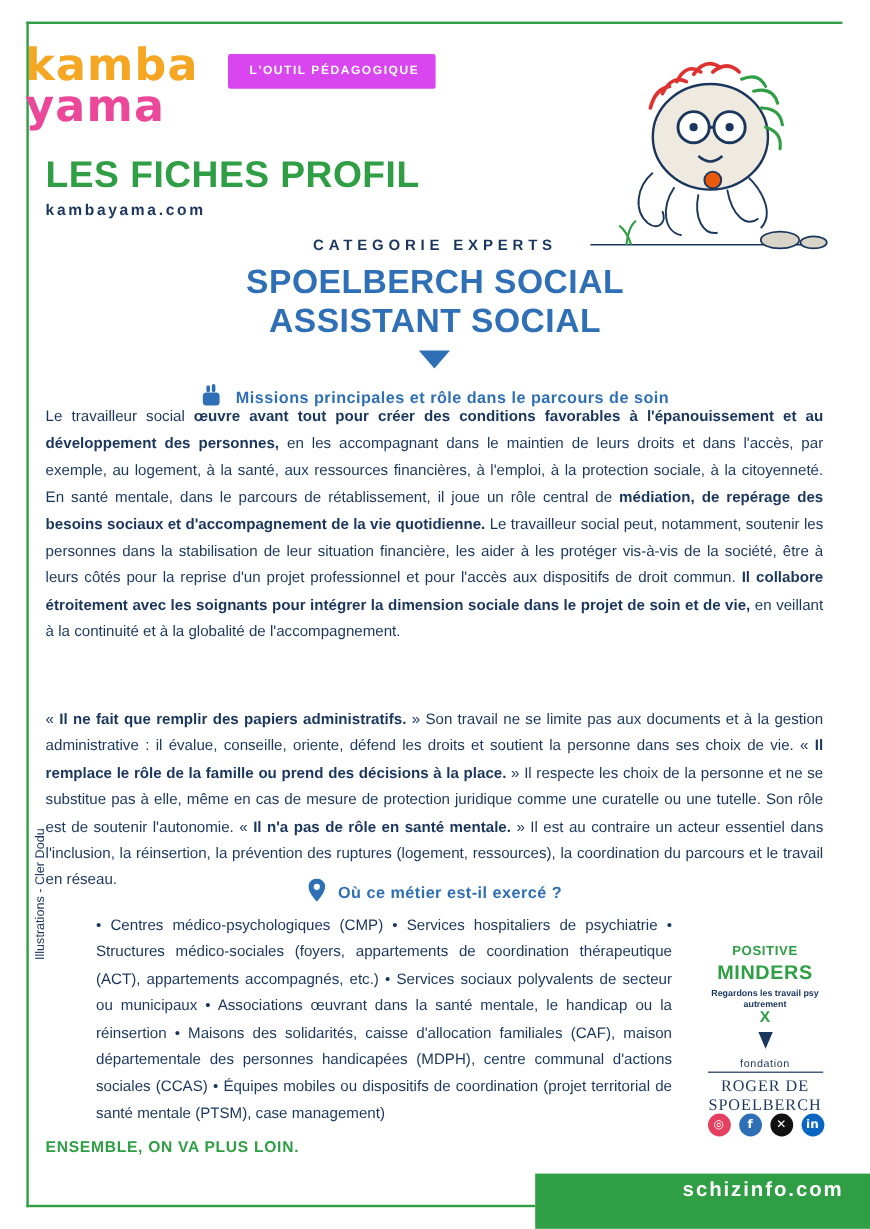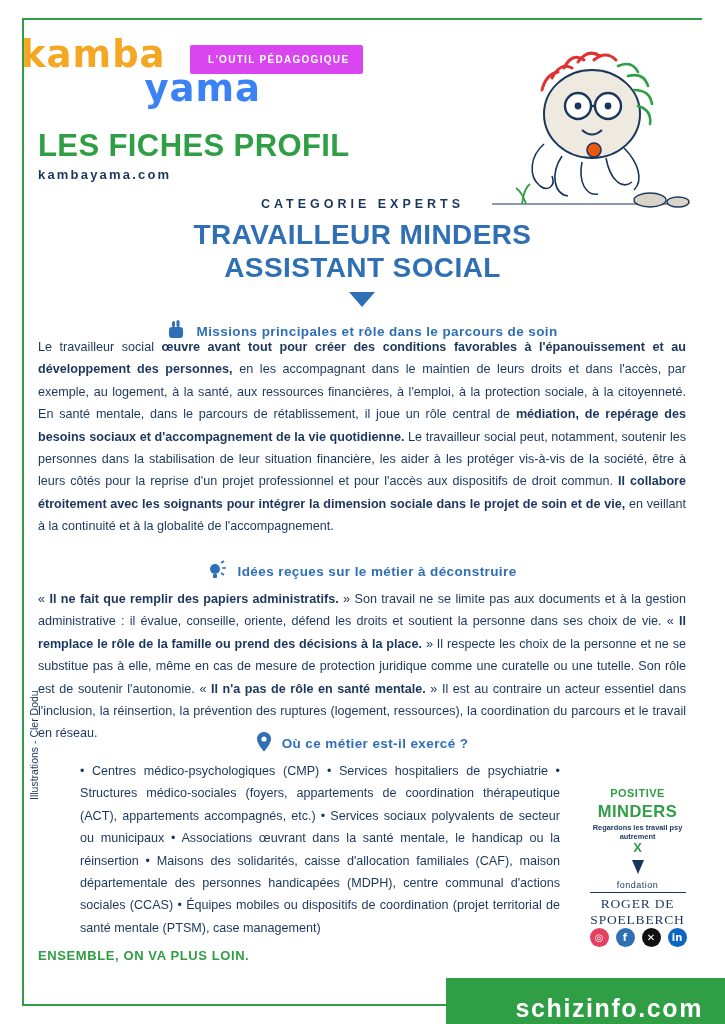--- a/index.html
+++ b/index.html
@@ -40,41 +40,41 @@
   }
   .footer-band {
     position: absolute;
     left: 446px; top: 978px;
     width: 279px; height: 46px;
     background: #2f9e44;
   }
   .footer-band-text {
     position: absolute;
     right: 22px;
-    top: 16px;
+    top: 4px;
     color: #ffffff;
-    font-size: 25px;
+    font-size: 17px;
     letter-spacing: 1.6px;
     font-weight: bold;
   }
   
   .logo {
     position: absolute;
     left: 21px; top: 38px;
     width: 240px;
   }
   .logo-word {
     font-family: "DejaVu Sans", sans-serif;
     font-weight: bold;
     font-size: 37px;
     letter-spacing: 1px;
     line-height: 34px;
   }
   .logo-kamba { color: #f5a623; }
-  .logo-yama { color: #3b82f6; text-align: right; }
+  .logo-yama { color: #ec4899; }
   .badge-outil {
     position: absolute;
     left: 190px; top: 45px;
     background: #d946ef;
     color: #ffffff;
     font-size: 10px;
     letter-spacing: 1.3px;
     font-weight: bold;
     padding: 9px 14px 9px 18px;
     border-radius: 2px;
@@ -349,43 +349,35 @@
       <path d="M44 180 q-4 -12 -10 -16"></path>
     </g>
     <ellipse cx="168" cy="176" rx="16" ry="7" fill="#d9d4c8" stroke="#1b365d" stroke-width="1.4"></ellipse>
     <ellipse cx="196" cy="178" rx="11" ry="5" fill="#d9d4c8" stroke="#1b365d" stroke-width="1.4"></ellipse>
   </svg>
 
   <div class="category">
     <span>CATEGORIE EXPERTS</span>
   </div>
   <div class="main-title">
-    <div>TRAVAILLEUR MINDERS</div>
+    <div>SPOELBERCH SOCIAL</div>
     <div>ASSISTANT SOCIAL</div>
   </div>
   <div class="title-caret"></div>
 
   <div class="section-head sec1">
     <svg class="sec-icon" width="18" height="20" viewBox="0 0 18 20">
       <rect x="5" y="1" width="3" height="6" rx="1.5" fill="#2f6fb5"></rect>
       <rect x="9.5" y="0" width="3" height="7" rx="1.5" fill="#2f6fb5"></rect>
       <rect x="2" y="7" width="14" height="11" rx="3" fill="#2f6fb5"></rect>
     </svg>
     <span>Missions principales et rôle dans le parcours de soin</span>
   </div>
   <div class="body-text body1">Le travailleur social <b>œuvre avant tout pour créer des conditions favorables à l'épanouissement et au développement des personnes,</b> en les accompagnant dans le maintien de leurs droits et dans l'accès, par exemple, au logement, à la santé, aux ressources financières, à l'emploi, à la protection sociale, à la citoyenneté. En santé mentale, dans le parcours de rétablissement, il joue un rôle central de <b>médiation, de repérage des besoins sociaux et d'accompagnement de la vie quotidienne.</b> Le travailleur social peut, notamment, soutenir les personnes dans la stabilisation de leur situation financière, les aider à les protéger vis-à-vis de la société, être à leurs côtés pour la reprise d'un projet professionnel et pour l'accès aux dispositifs de droit commun. <b>Il collabore étroitement avec les soignants pour intégrer la dimension sociale dans le projet de soin et de vie,</b> en veillant à la continuité et à la globalité de l'accompagnement.</div>
 
-  <div class="section-head sec2">
-    <svg class="sec-icon" width="18" height="20" viewBox="0 0 18 20">
-      <circle cx="7" cy="9" r="5" fill="#2f6fb5"></circle>
-      <rect x="5" y="14" width="4" height="4" rx="1" fill="#2f6fb5"></rect>
-      <path d="M13 3 l3 -2 M14 8 l4 0 M13 13 l3 2" stroke="#2f6fb5" stroke-width="1.6" fill="none"></path>
-    </svg>
-    <span>Idées reçues sur le métier à déconstruire</span>
-  </div>
   <div class="body-text body2">« <b>Il ne fait que remplir des papiers administratifs.</b> » Son travail ne se limite pas aux documents et à la gestion administrative : il évalue, conseille, oriente, défend les droits et soutient la personne dans ses choix de vie. « <b>Il remplace le rôle de la famille ou prend des décisions à la place.</b> » Il respecte les choix de la personne et ne se substitue pas à elle, même en cas de mesure de protection juridique comme une curatelle ou une tutelle. Son rôle est de soutenir l'autonomie. « <b>Il n'a pas de rôle en santé mentale.</b> » Il est au contraire un acteur essentiel dans l'inclusion, la réinsertion, la prévention des ruptures (logement, ressources), la coordination du parcours et le travail en réseau.</div>
 
   <div class="section-head sec3">
     <svg class="sec-icon" width="14" height="20" viewBox="0 0 14 20">
       <path d="M7 0 C3.1 0 0 3.1 0 7 C0 12 7 19.5 7 19.5 C7 19.5 14 12 14 7 C14 3.1 10.9 0 7 0 Z" fill="#2f6fb5"></path>
       <circle cx="7" cy="7" r="2.6" fill="#ffffff"></circle>
     </svg>
     <span>Où ce métier est-il exercé ?</span>
   </div>
   <div class="list-block">• Centres médico-psychologiques (CMP) • Services hospitaliers de psychiatrie • Structures médico-sociales (foyers, appartements de coordination thérapeutique (ACT), appartements accompagnés, etc.) • Services sociaux polyvalents de secteur ou municipaux • Associations œuvrant dans la santé mentale, le handicap ou la réinsertion • Maisons des solidarités, caisse d'allocation familiales (CAF), maison départementale des personnes handicapées (MDPH), centre communal d'actions sociales (CCAS) • Équipes mobiles ou dispositifs de coordination (projet territorial de santé mentale (PTSM), case management)</div>

